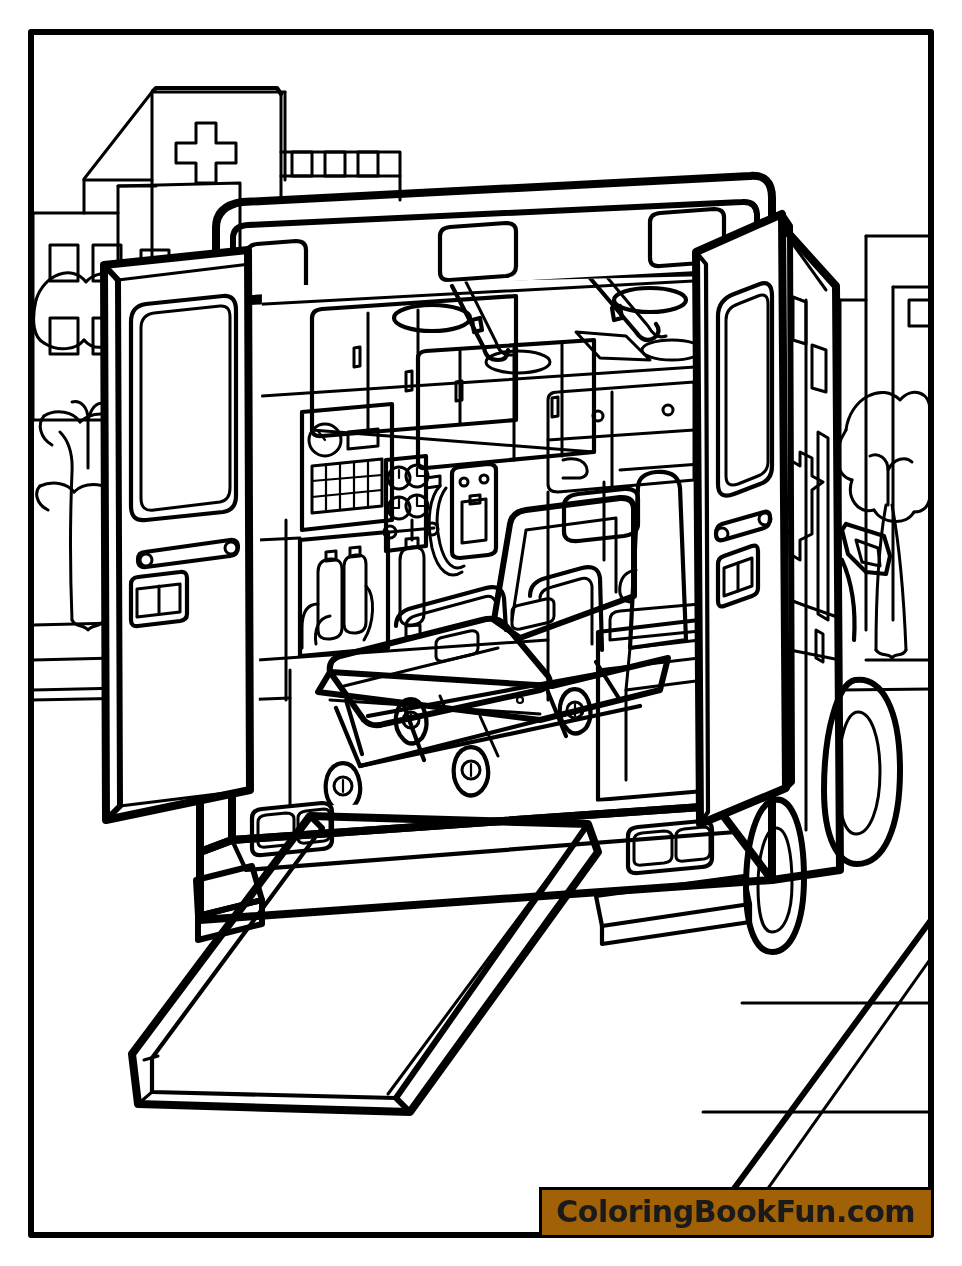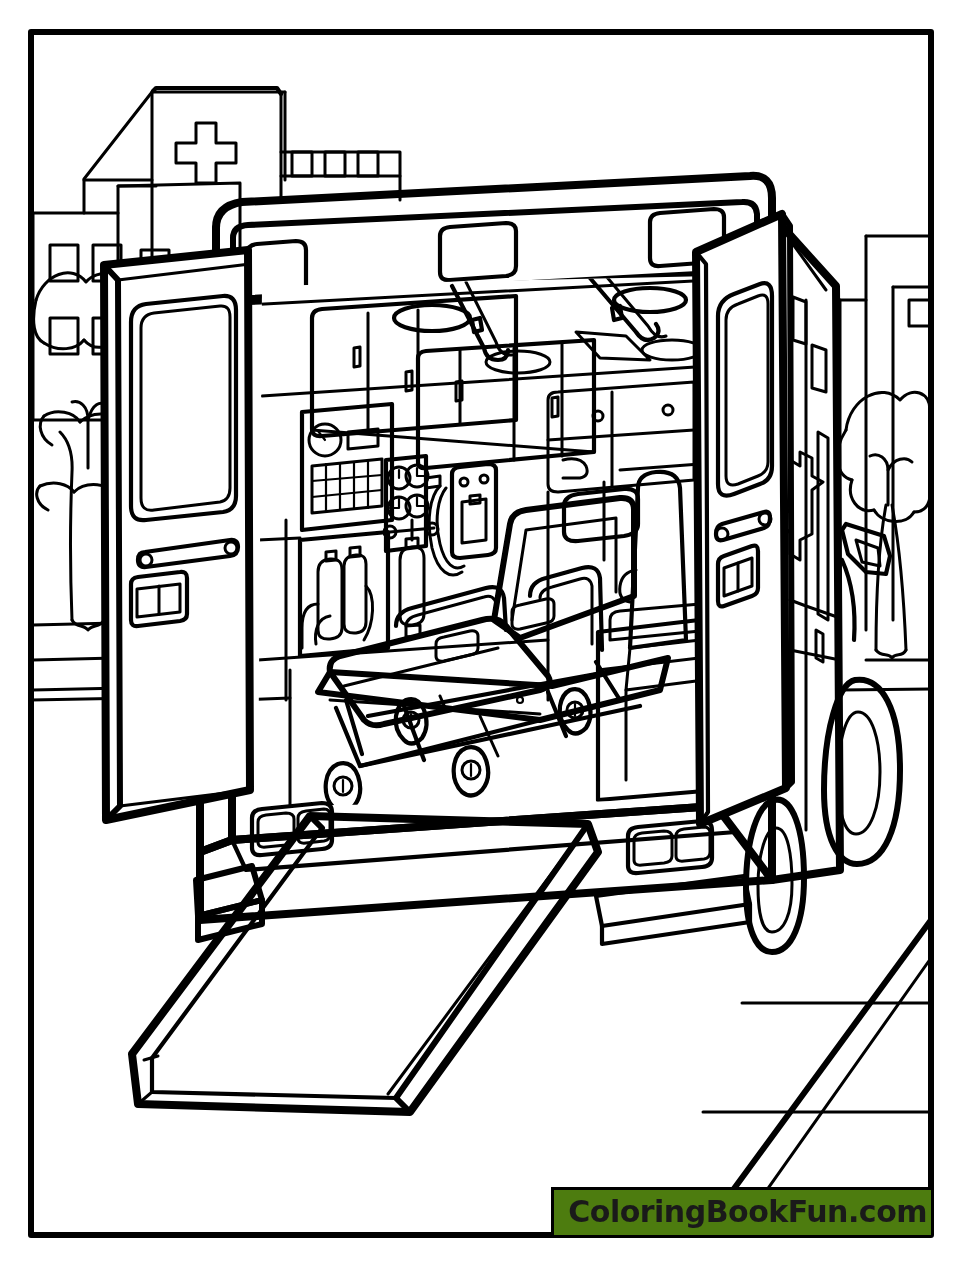--- a/index.html
+++ b/index.html
@@ -1,22 +1,22 @@
 <!DOCTYPE html>
 <html><head>
 <meta charset="utf-8">
 <style>
   html,body{margin:0;padding:0;background:#ffffff;}
   body{width:962px;height:1266px;overflow:hidden;
        font-family:"Liberation Sans",sans-serif;}
   #page{position:relative;width:962px;height:1266px;background:#fff;}
   #art{position:absolute;left:0;top:0;width:962px;height:1266px;}
   .wm{position:absolute;right:31px;bottom:31px;
-      background:#4d7c0f;border:3px solid #000;border-right:none;border-bottom:none;
-      padding:4px 4px 6px 14px;box-sizing:border-box;}
+      background:#a16207;border:3px solid #000;border-right:none;border-bottom:none;
+      padding:4px 16px 6px 14px;box-sizing:border-box;}
   .wm span{font-size:30px;font-weight:600;color:#1a1a1a;letter-spacing:-0.5px;
            font-family:"DejaVu Sans",sans-serif;white-space:nowrap;}
 </style>
 </head>
 <body>
 
 <div id="page">
 
   <svg id="art" viewBox="0 0 962 1266" xmlns="http://www.w3.org/2000/svg">
     <defs>

